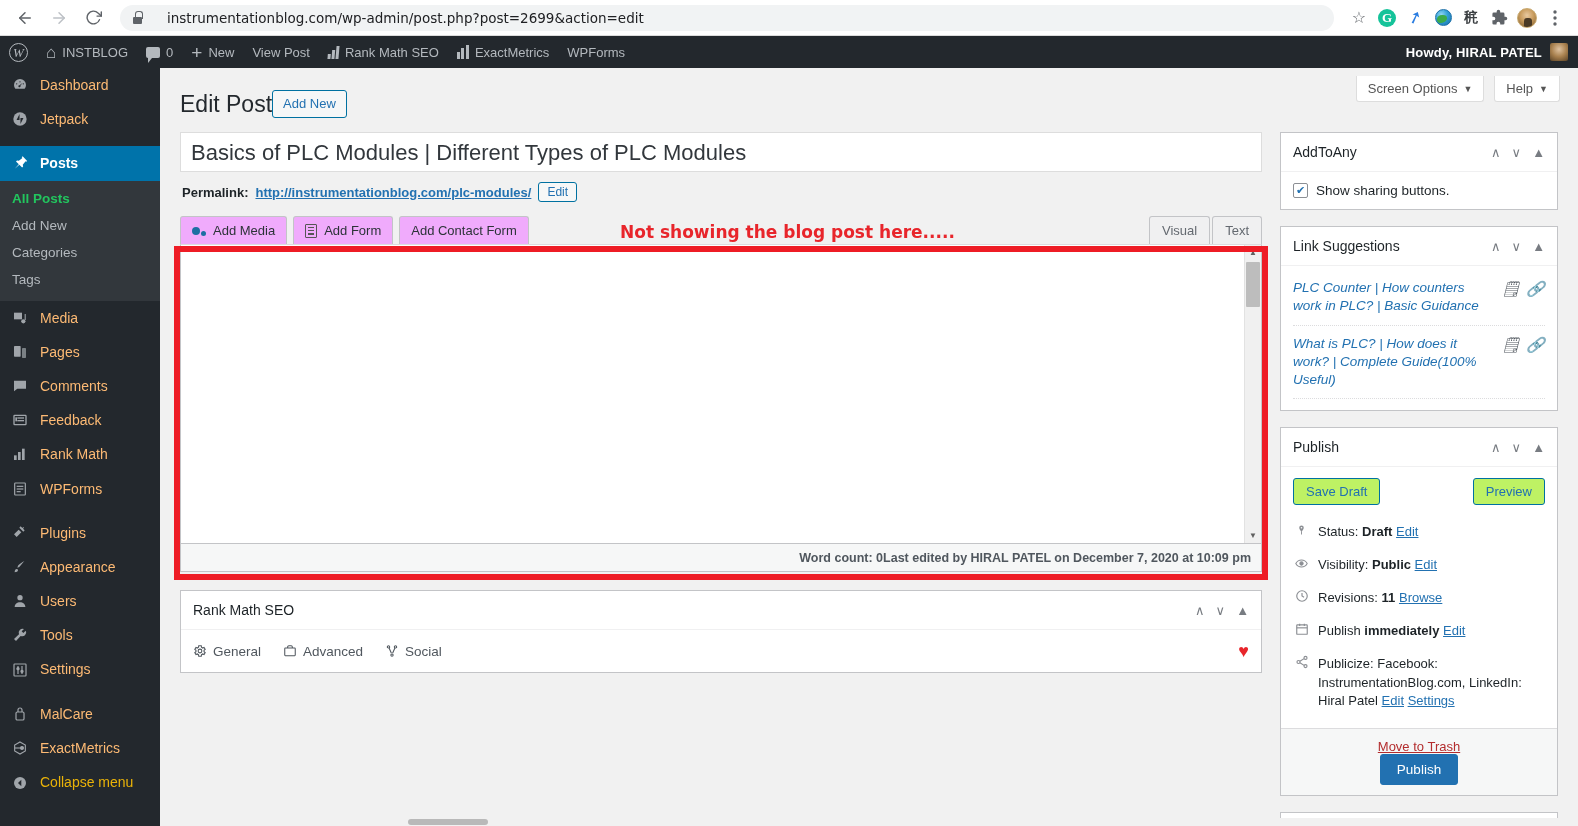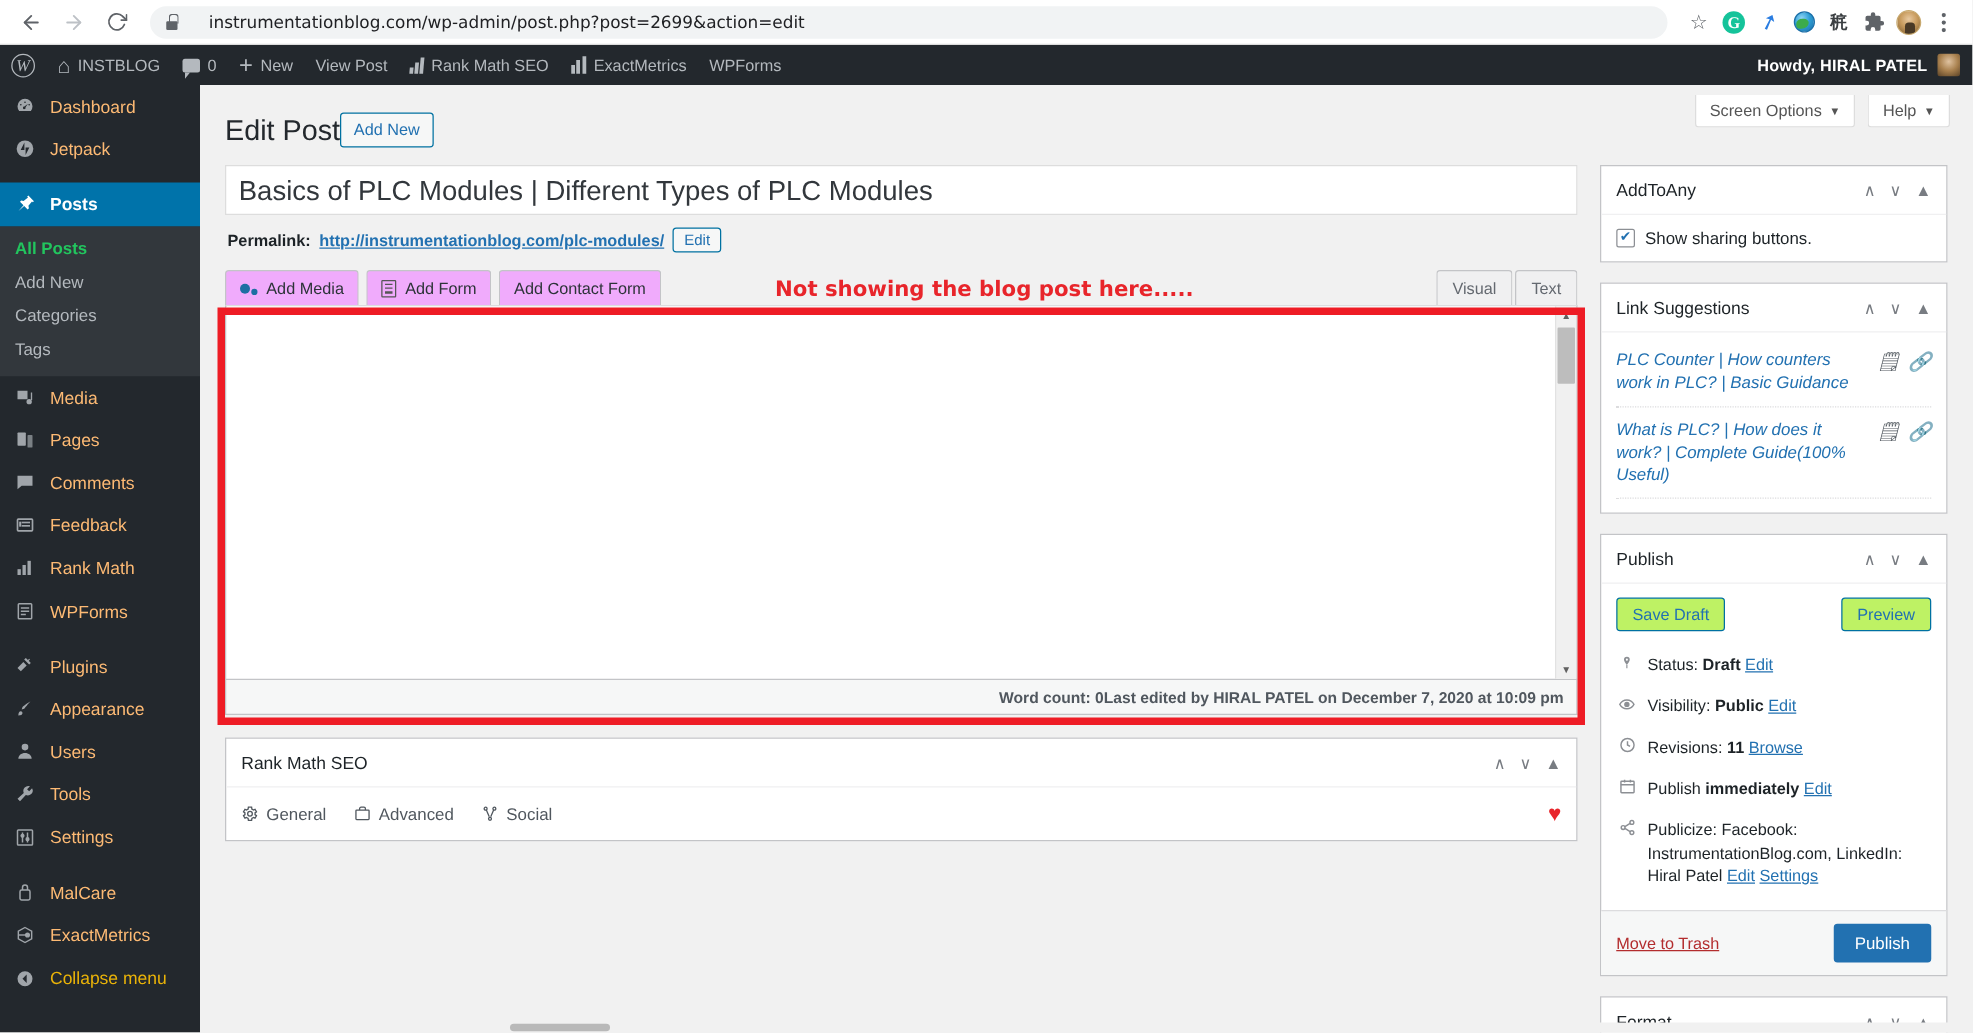--- a/index.html
+++ b/index.html
@@ -291,21 +291,21 @@
   .pub-misc { padding: 0 12px 10px 12px; }
   .pm-row {
     display:flex; align-items:flex-start; gap:8px; padding: 7px 0;
     font-size:13px; color:#1d2327; line-height:1.45;
   }
   .pm-row b { font-weight:700; }
   .pm-row a { color:#2271b1; text-decoration:underline; }
   .pm-ic { flex:0 0 17px; color:#8c8f94; font-size:14px; text-align:center; line-height:1.3;}
   .pub-actions {
     background:#f6f7f7; border-top:1px solid #dcdcde; padding: 10px 12px;
-    display:flex; align-items:center; justify-content:space-between;
+    display:flex; align-items:center; justify-content:space-between;flex-direction:column;
   }
   .trash { color:#b32d2e; text-decoration:underline; font-size:13px; }
   .btn-publish {
     background:#2271b1; border:1px solid #2271b1; color:#fff;
     border-radius:3px; padding:7px 16px; font-size:13.5px;
   }
   .rbox.format { margin-bottom:0; }
 
   
   .page-scroll {

